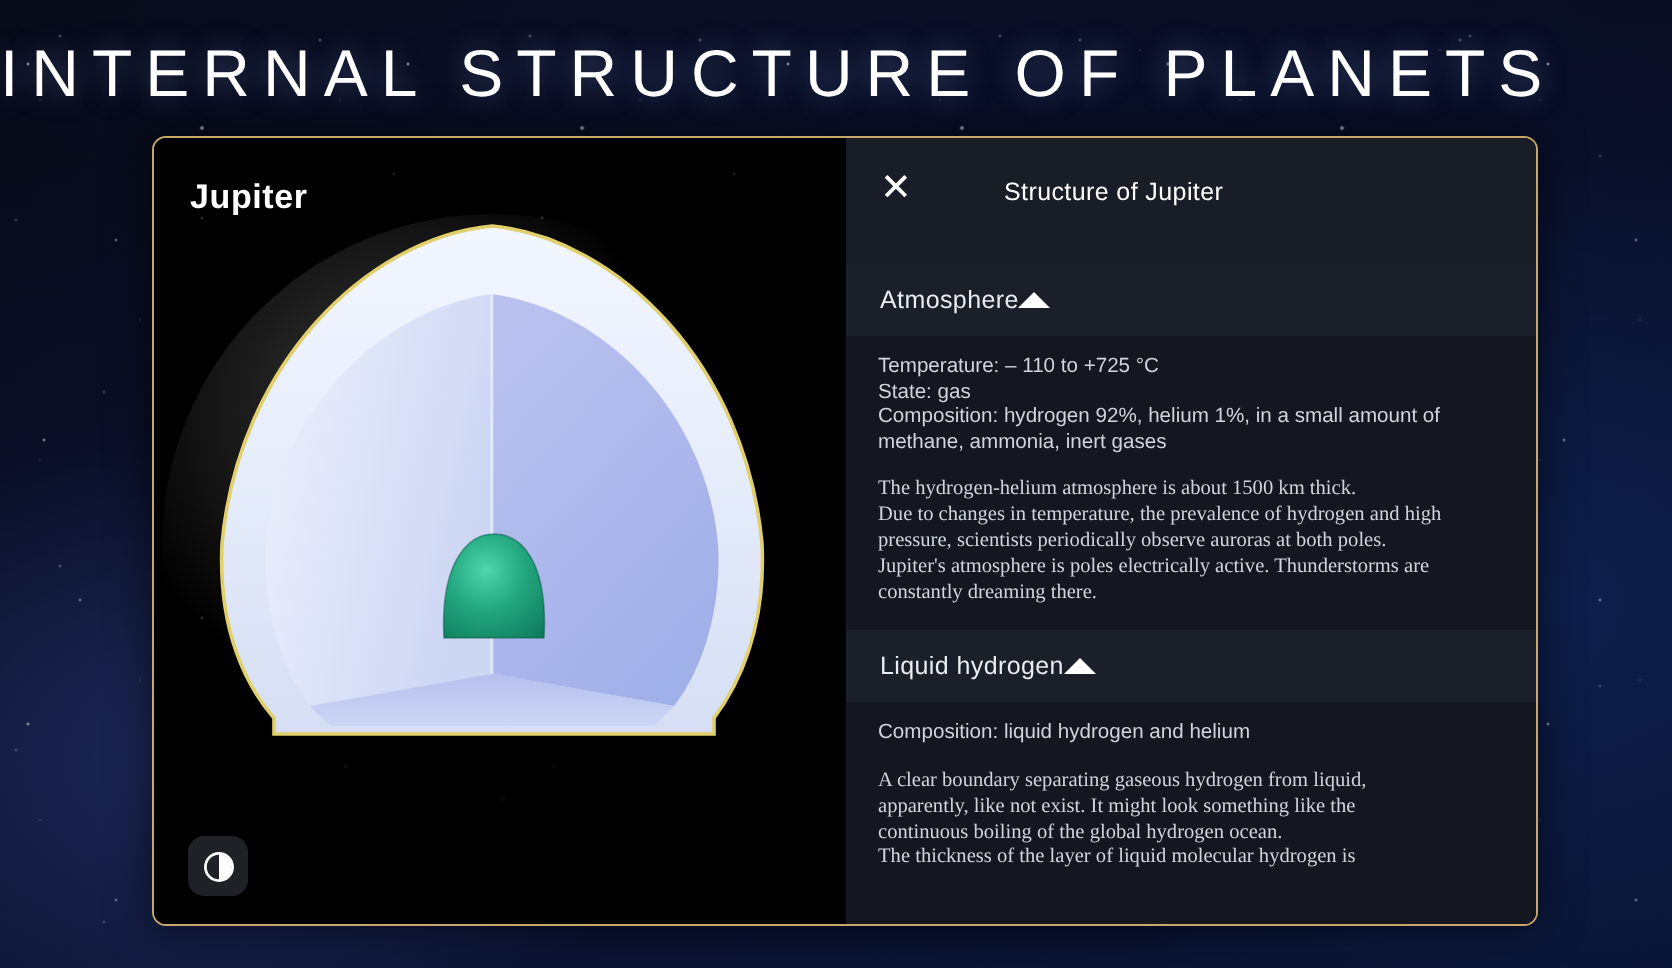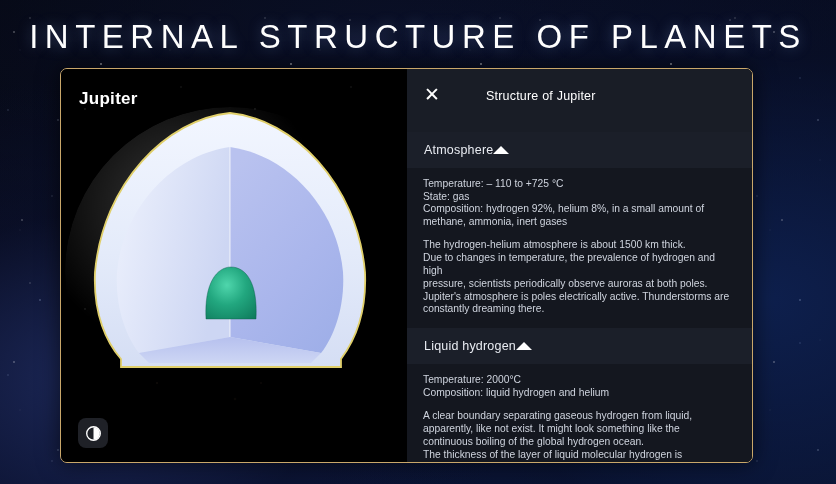--- a/index.html
+++ b/index.html
@@ -66,33 +66,33 @@
     background-size: 150px 180px;
     opacity: 0.55;
   }
 
   
   #page-title {
     position: absolute;
     top: 18px;
     left: 0;
     width: 836px;
-    text-align: center;
+    text-align: left;
     color: #ffffff;
     font-size: 33px;
     font-weight: 400;
     letter-spacing: 6.5px;
     text-shadow: 0 0 14px rgba(150,180,255,0.35);
     white-space: nowrap;
   }
 
   
   #card {
     position: absolute;
-    left: 60px;
+    left: 76px;
     top: 68px;
     width: 693px;
     height: 395px;
     border: 1.5px solid #c9a76a;
     border-radius: 7px;
     overflow: hidden;
     display: flex;
     box-shadow: 0 0 22px rgba(0,0,0,0.6);
     background: #14171f;
   }
@@ -315,21 +315,21 @@
     font-size: 10.3px;
     line-height: 12.6px;
     margin: 0;
   }
   .desc {
     color: #cfd4de;
     font-size: 10.3px;
     line-height: 12.8px;
     margin-top: 11px;
   }
-  .desc p { margin: 0; }
+  .desc p { margin: 0; font-family: Liberation Serif, serif; }
 </style>
 </head>
 <body>
 
 <div id="stage">
 
   <div class="stars s1"></div>
   <div class="stars s2"></div>
   <div class="stars s3"></div>
 
@@ -435,39 +435,38 @@
       <div id="panel-body">
 
         <div class="section-head">
           <span class="s-title">Atmosphere</span>
           <span class="caret"></span>
         </div>
         <div class="section-body">
           <div class="spec">
             <div>Temperature: – 110 to +725 °C</div>
             <div>State: gas</div>
-            <div>Composition: hydrogen 92%, helium 8%, in a small amount of</div>
+            <div>Composition: hydrogen 92%, helium 1%, in a small amount of</div>
             <div>methane, ammonia, inert gases</div>
           </div>
           <div class="desc">
             <p>The hydrogen-helium atmosphere is about 1500 km thick.</p>
             <p>Due to changes in temperature, the prevalence of hydrogen and high</p>
             <p>pressure, scientists periodically observe auroras at both poles.</p>
             <p>Jupiter's atmosphere is poles electrically active. Thunderstorms are</p>
             <p>constantly dreaming there.</p>
           </div>
         </div>
 
         <div class="section-head">
           <span class="s-title">Liquid hydrogen</span>
           <span class="caret"></span>
         </div>
         <div class="section-body">
           <div class="spec">
-            <div>Temperature: 2000°C</div>
             <div>Composition: liquid hydrogen and helium</div>
           </div>
           <div class="desc">
             <p>A clear boundary separating gaseous hydrogen from liquid,</p>
             <p>apparently, like not exist. It might look something like the</p>
             <p>continuous boiling of the global hydrogen ocean.</p>
             <p>The thickness of the layer of liquid molecular hydrogen is</p>
 
           </div>
         </div>

